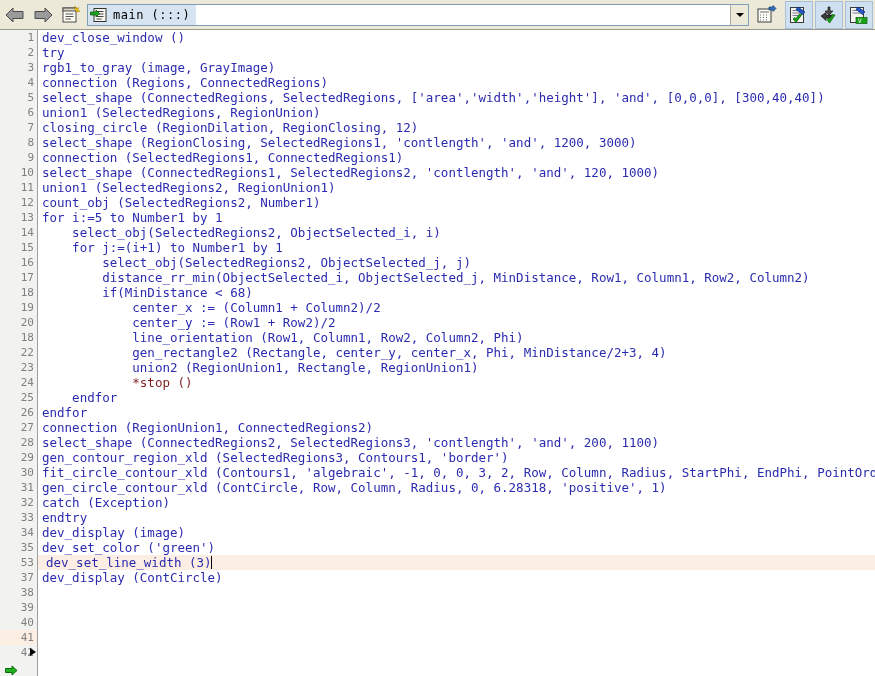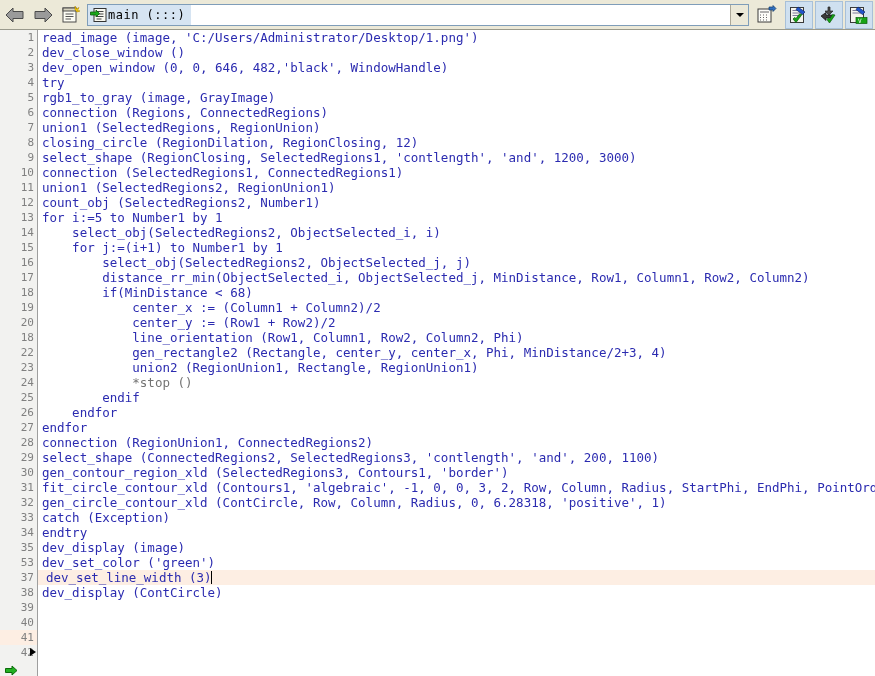--- a/index.html
+++ b/index.html
@@ -41,21 +41,21 @@
     display:flex;align-items:center;
     height:20px;
     background:#d6e4f2;
     padding:0 6px 0 2px;
     margin:0;
     flex:0 0 auto;
   }
   .combo-label{
     font-family:"DejaVu Sans Mono", monospace;
     font-size:12px;color:#000;
-    letter-spacing:0.5px;
+    margin-left:5px;letter-spacing:0.5px;
   }
   .combo-fill{flex:1;height:20px;background:#fff;}
   .combo-arrow{
     width:17px;height:20px;
     background:#ece9d8;
     border-left:1px solid #aca899;
     display:flex;align-items:center;justify-content:center;
     flex:0 0 auto;
   }
   .caret{
@@ -102,21 +102,21 @@
     padding-right:3px;
     box-sizing:border-box;
     position:relative;
   }
   .codetext{
     padding-left:4px;
     box-sizing:border-box;
     position:relative;
   }
   .hl{background:#fdeee3;padding-left:8px;}
-  .comment{color:#737373;}
+  .comment{color:#7f1d1d;}
   .caretbar{
     display:inline-block;
     width:1px;height:13px;
     background:#000;
     vertical-align:-2px;
     margin-left:-1px;
   }
   .marker-tri{
     position:absolute;
     right:1px;top:3px;
@@ -280,45 +280,44 @@
         <div class="gnum">38</div>
         <div class="gnum">39</div>
         <div class="gnum">40</div>
         <div class="gnum hl">41</div>
         <div class="gnum">42<span class="marker-tri"></span></div>
         <div class="green-arrow" style="top: 631px;"><svg width="13" height="11" viewBox="0 0 13 11">
             <path d="M0.5,3.5 L7,3.5 L7,1 L12,5.5 L7,10 L7,7.5 L0.5,7.5 Z" fill="#22b022" stroke="#0a6b0a" stroke-width="1" stroke-linejoin="round"></path>
           </svg></div>
       </div>
     <div class="code" id="codearea">
-        <div class="row codetext"><span>read_image (image, 'C:/Users/Administrator/Desktop/1.png')</span></div>
         <div class="row codetext"><span>dev_close_window ()</span></div>
-        <div class="row codetext"><span>dev_open_window (0, 0, 646, 482,'black', WindowHandle)</span></div>
         <div class="row codetext"><span>try</span></div>
         <div class="row codetext"><span>rgb1_to_gray (image, GrayImage)</span></div>
         <div class="row codetext"><span>connection (Regions, ConnectedRegions)</span></div>
+        <div class="row codetext"><span>select_shape (ConnectedRegions, SelectedRegions, ['area','width','height'], 'and', [0,0,0], [300,40,40])</span></div>
         <div class="row codetext"><span>union1 (SelectedRegions, RegionUnion)</span></div>
         <div class="row codetext"><span>closing_circle (RegionDilation, RegionClosing, 12)</span></div>
         <div class="row codetext"><span>select_shape (RegionClosing, SelectedRegions1, 'contlength', 'and', 1200, 3000)</span></div>
         <div class="row codetext"><span>connection (SelectedRegions1, ConnectedRegions1)</span></div>
+        <div class="row codetext"><span>select_shape (ConnectedRegions1, SelectedRegions2, 'contlength', 'and', 120, 1000)</span></div>
         <div class="row codetext"><span>union1 (SelectedRegions2, RegionUnion1)</span></div>
         <div class="row codetext"><span>count_obj (SelectedRegions2, Number1)</span></div>
         <div class="row codetext"><span>for i:=5 to Number1 by 1</span></div>
         <div class="row codetext"><span>    select_obj(SelectedRegions2, ObjectSelected_i, i)</span></div>
         <div class="row codetext"><span>    for j:=(i+1) to Number1 by 1</span></div>
         <div class="row codetext"><span>        select_obj(SelectedRegions2, ObjectSelected_j, j)</span></div>
         <div class="row codetext"><span>        distance_rr_min(ObjectSelected_i, ObjectSelected_j, MinDistance, Row1, Column1, Row2, Column2)</span></div>
         <div class="row codetext"><span>        if(MinDistance &lt; 68)</span></div>
         <div class="row codetext"><span>            center_x := (Column1 + Column2)/2</span></div>
         <div class="row codetext"><span>            center_y := (Row1 + Row2)/2</span></div>
         <div class="row codetext"><span>            line_orientation (Row1, Column1, Row2, Column2, Phi)</span></div>
         <div class="row codetext"><span>            gen_rectangle2 (Rectangle, center_y, center_x, Phi, MinDistance/2+3, 4)</span></div>
         <div class="row codetext"><span>            union2 (RegionUnion1, Rectangle, RegionUnion1)</span></div>
         <div class="row codetext"><span class="comment">            *stop ()</span></div>
-        <div class="row codetext"><span>        endif</span></div>
         <div class="row codetext"><span>    endfor</span></div>
         <div class="row codetext"><span>endfor</span></div>
         <div class="row codetext"><span>connection (RegionUnion1, ConnectedRegions2)</span></div>
         <div class="row codetext"><span>select_shape (ConnectedRegions2, SelectedRegions3, 'contlength', 'and', 200, 1100)</span></div>
         <div class="row codetext"><span>gen_contour_region_xld (SelectedRegions3, Contours1, 'border')</span></div>
         <div class="row codetext"><span>fit_circle_contour_xld (Contours1, 'algebraic', -1, 0, 0, 3, 2, Row, Column, Radius, StartPhi, EndPhi, PointOrder)</span></div>
         <div class="row codetext"><span>gen_circle_contour_xld (ContCircle, Row, Column, Radius, 0, 6.28318, 'positive', 1)</span></div>
         <div class="row codetext"><span>catch (Exception)</span></div>
         <div class="row codetext"><span>endtry</span></div>
         <div class="row codetext"><span>dev_display (image)</span></div>

